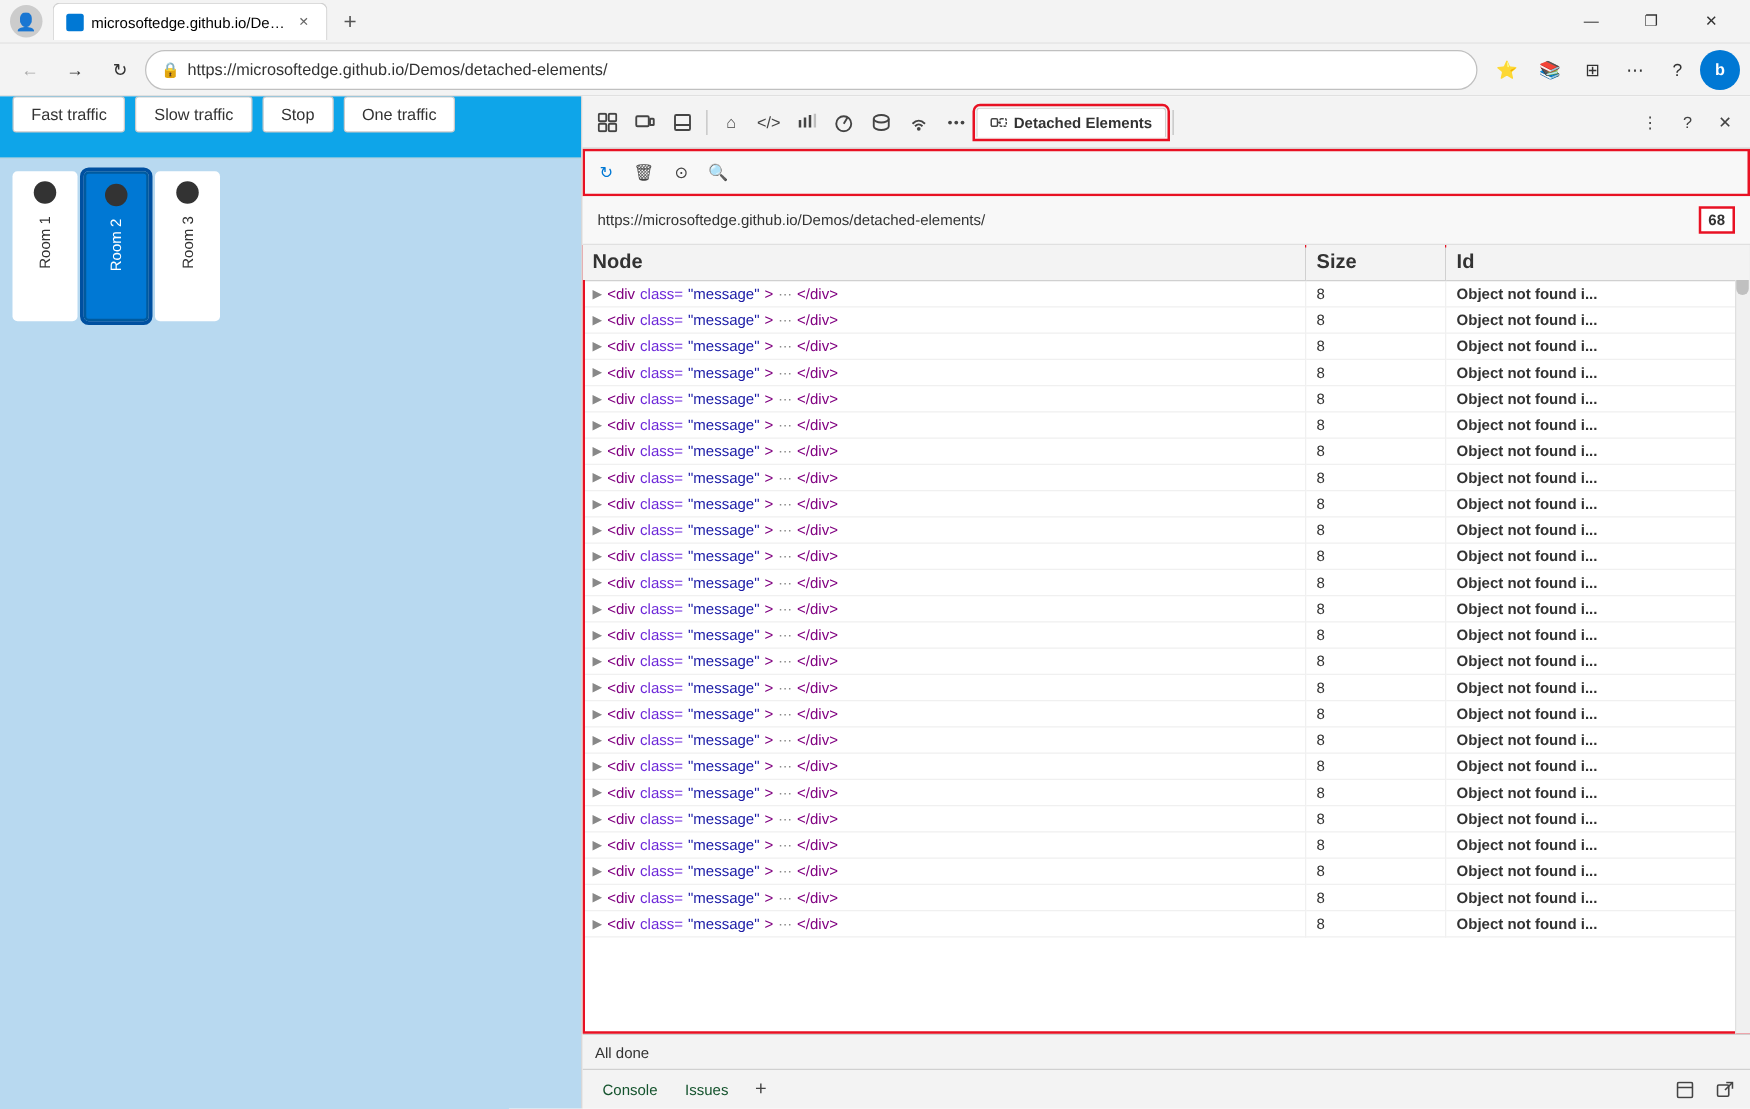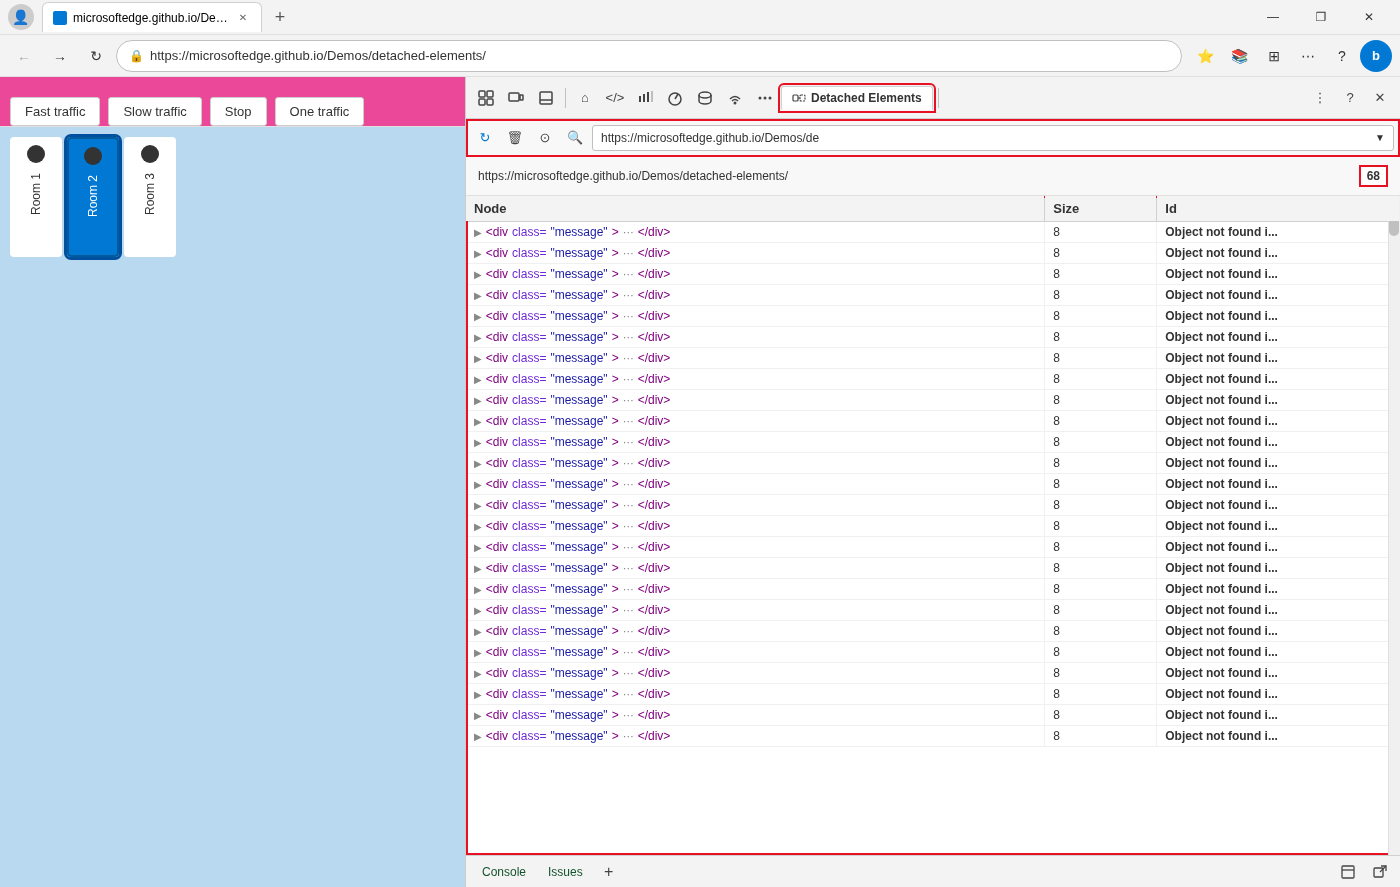--- a/index.html
+++ b/index.html
@@ -43,21 +43,21 @@
     .nav-actions { display: flex; gap: 2px; margin-left: 4px; }
     .nav-action { width: 32px; height: 32px; border-radius: 4px; display: flex; align-items: center; justify-content: center; cursor: pointer; font-size: 14px; color: #333; }
     .edge-btn { width: 32px; height: 32px; border-radius: 50%; background: #0078d4; display: flex; align-items: center; justify-content: center; color: white; font-size: 13px; font-weight: bold; cursor: pointer; }
 
     
     .main-content { display: flex; flex: 1; overflow: hidden; }
 
     
     .webpage { width: 465px; background: #b8d9f0; display: flex; flex-direction: column; flex-shrink: 0; }
     .webpage-toolbar {
-      height: 50px; background: #ec4899; display: flex; align-items: flex-end; padding: 0 10px; gap: 8px;
+      height: 50px; background: #0ea5e9; display: flex; align-items: flex-start; padding: 0 10px; gap: 8px;
       border-bottom: 1px solid #e0e0e0;
     }
     .traffic-btn {
       padding: 6px 14px; border: 1px solid #ccc; border-radius: 3px; background: white;
       cursor: pointer; font-size: 13px; color: #333;
     }
 
     .rooms-area { display: flex; flex: 1; padding: 10px; gap: 0; }
     .room-column { display: flex; flex-direction: column; align-items: center; margin-right: 5px; }
     .room-card {
@@ -115,21 +115,21 @@
     }
 
     
     .dt-table-wrapper {
       flex: 1; overflow: hidden; position: relative;
       outline: 2px solid #e81123; outline-offset: -2px; margin: 0;
     }
     .dt-table { width: 100%; border-collapse: collapse; }
     .dt-table th {
       background: #f3f3f3; border-bottom: 1px solid #d0d0d0; border-right: 1px solid #d0d0d0;
-      padding: 5px 8px; text-align: left; font-size: 13px; font-weight: 600; color: #333;
+      padding: 5px 8px; text-align: left; font-size: 16px; font-weight: 600; color: #333;
       position: sticky; top: 0; z-index: 2;
     }
     .dt-table td {
       padding: 3px 8px; border-bottom: 1px solid #f0f0f0; border-right: 1px solid #f0f0f0;
       font-size: 12px; vertical-align: middle;
     }
     .node-cell { display: flex; align-items: center; gap: 4px; color: #555; }
     .node-arrow { color: #888; font-size: 10px; cursor: pointer; }
     .node-tag { color: #800080; }
     .node-attr-name { color: #6d28d9; }
@@ -313,24 +313,20 @@
         <div class="dt-btn">✕</div>
       </div>
 
       <div class="devtools-content">
 
         <div class="dt-secondary-toolbar">
           <div class="dt-sec-btn active">↻</div>
           <div class="dt-sec-btn">🗑</div>
           <div class="dt-sec-btn">⊙</div>
           <div class="dt-sec-btn">🔍</div>
-          <div class="dt-url-bar">
-            <span>https://microsoftedge.github.io/Demos/de</span>
-            <span style="margin-left:auto; font-size:10px;">▼</span>
-          </div>
         </div>
 
         <div class="results-header">
           <span>https://microsoftedge.github.io/Demos/detached-elements/</span>
           <span class="results-count">68</span>
         </div>
 
         <div class="dt-table-wrapper">
           <div class="table-scroll" style="height: 560px; overflow-y: auto;">
             <table class="dt-table">
@@ -718,20 +714,23 @@
       <td class="id-cell">Object not found i...</td>
     </tr>
                 </tbody>
             </table>
           </div>
           <div class="scrollbar-track">
             <div class="scrollbar-thumb"></div>
           </div>
         </div>
 
+        <div class="dt-status">
+          <span>All done</span>
+        </div>
 
         <div class="dt-bottom-toolbar">
           <div class="dt-bottom-tab">Console</div>
           <div class="dt-bottom-tab">Issues</div>
           <div class="dt-btn" style="font-size:16px;">+</div>
           <div class="dt-bottom-actions">
             <div class="dt-btn">
               <svg width="14" height="14" viewBox="0 0 14 14" fill="none">
                   <rect x="1" y="1" width="12" height="12" rx="1" stroke="#444" stroke-width="1.3"></rect>
                   <line x1="1" y1="5" x2="13" y2="5" stroke="#444" stroke-width="1.3"></line>

